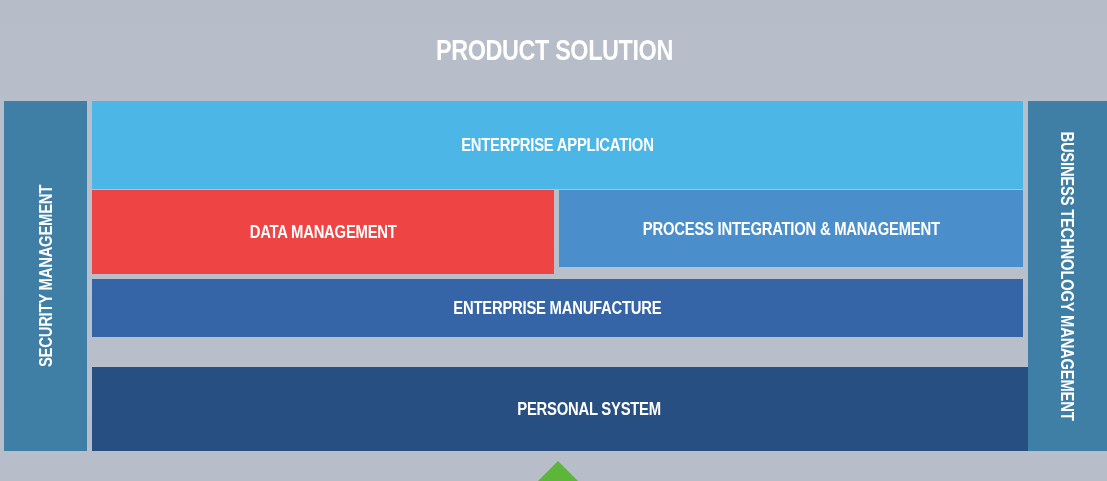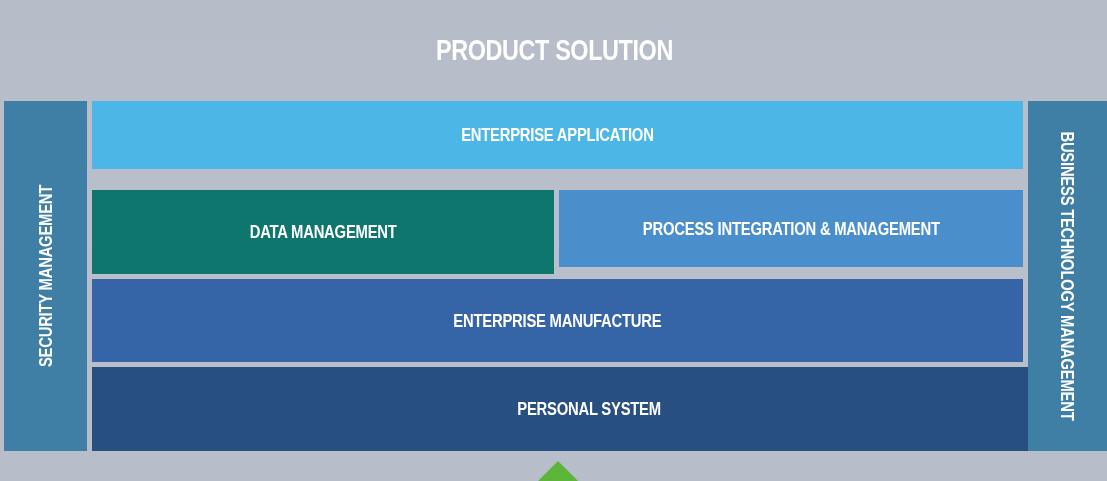--- a/index.html
+++ b/index.html
@@ -77,33 +77,33 @@
   </style>
 </head>
 <body>
 
 <div class="title">PRODUCT SOLUTION</div>
 
 <div class="side left" style="left:4px; top:101px; width:83px; height:350px;">
   <span class="vlbl">SECURITY MANAGEMENT</span>
 </div>
 
-<div class="block" style="left:92px; top:101px; width:931px; height:68px; background:#4cb6e6;">
+<div class="block" style="left:92px; top:101px; width:931px; height:88px; background:#4cb6e6;">
   <span class="lbl">ENTERPRISE APPLICATION</span>
 </div>
 
-<div class="block" style="left:92px; top:190px; width:462px; height:84px; background:#0f766e;">
+<div class="block" style="left:92px; top:190px; width:462px; height:84px; background:#ef4444;">
   <span class="lbl">DATA MANAGEMENT</span>
 </div>
 
 <div class="block" style="left:559px; top:190px; width:464px; height:77px; background:#4a8ecb;">
   <span class="lbl">PROCESS INTEGRATION &amp; MANAGEMENT</span>
 </div>
 
-<div class="block" style="left:92px; top:279px; width:931px; height:83px; background:#3565a6;">
+<div class="block" style="left:92px; top:279px; width:931px; height:58px; background:#3565a6;">
   <span class="lbl">ENTERPRISE MANUFACTURE</span>
 </div>
 
 <div class="block" style="left:92px; top:367px; width:931px; height:84px; background:#284f82;padding-left:32px;">
   <span class="lbl">PERSONAL SYSTEM</span>
 </div>
 
 <div class="side right" style="left:1028px; top:101px; width:79px; height:350px;">
   <span class="vlbl">BUSINESS TECHNOLOGY MANAGEMENT</span>
 </div>

